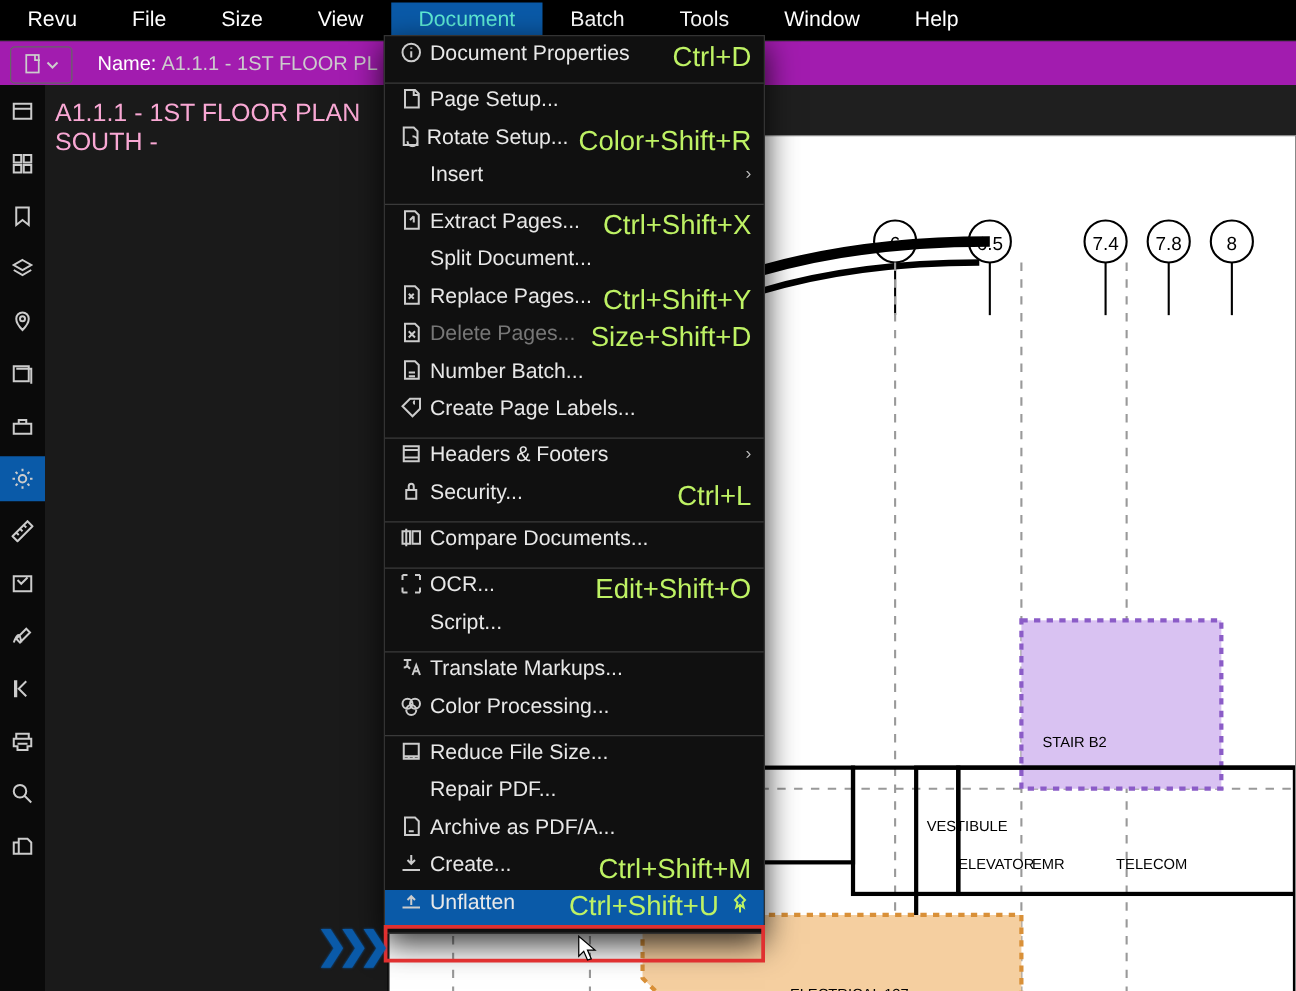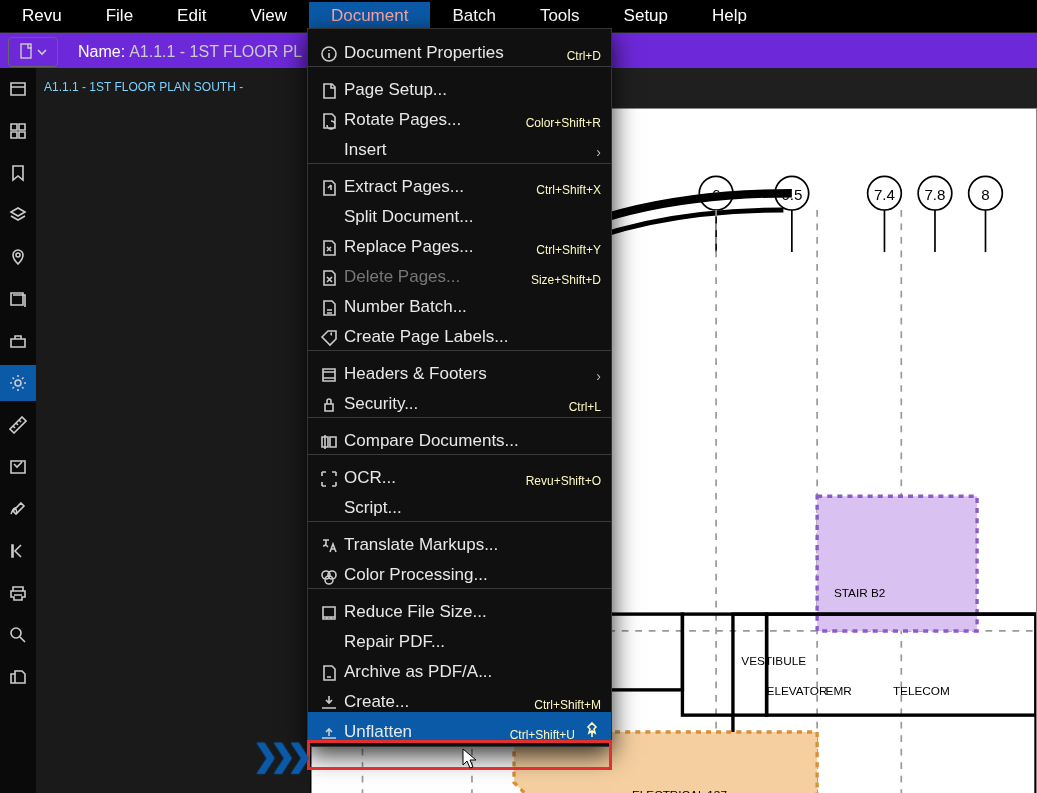--- a/index.html
+++ b/index.html
@@ -1,57 +1,57 @@
 <!DOCTYPE html>
 <html><head>
 <meta charset="utf-8">
 <style>
   * { margin: 0; padding: 0; box-sizing: border-box; font-family: "Segoe UI", Arial, sans-serif; }
   body { background: #000; color: #fff; width: 1037px; height: 793px; overflow: hidden; position: relative; }
   .menubar { display: flex; align-items: center; height: 32px; background: #000; font-size: 17px; }
   .menubar .item { padding: 4px 22px; cursor: pointer; }
-  .menubar .item.active { background: #0a5aa8; color: #fca5a5; text-align: right; }
-  .toolbar { display: flex; align-items: center; height: 40px; background: #6d28d9; border-top: 1px solid #222; border-bottom: 1px solid #222; padding-left: 8px; font-size: 16px; }
+  .menubar .item.active { background: #0a5aa8; color: #5eead4; text-align: right; }
+  .toolbar { display: flex; align-items: center; height: 40px; background: #a21caf; border-top: 1px solid #222; border-bottom: 1px solid #222; padding-left: 8px; font-size: 16px; }
   .toolbar .doc-btn { width: 50px; height: 30px; border: 1px solid #666; border-radius: 4px; display: flex; align-items: center; justify-content: center; gap: 2px; margin-right: 20px; }
   .toolbar .name-label { color: #fff; }
   .toolbar .name-value { color: #ccc; margin-left: 4px; }
   .main { display: flex; position: absolute; top: 68px; bottom: 0; left: 0; right: 0; }
   .sidebar { width: 36px; background: #0a0a0a; display: flex; flex-direction: column; align-items: center; padding-top: 10px; gap: 20px; }
   .sidebar .ico { width: 22px; height: 22px; display: flex; align-items: center; justify-content: center; color: #ccc; cursor: pointer; }
   .sidebar .ico.sel { background: #0a5aa8; width: 36px; height: 36px; margin-top: -7px; margin-bottom: -7px; }
-  .thumbpanel { background: #1a1a1a; flex: 0 0 275px; border-right: 1px solid #000; padding: 12px 8px; font-size: 12px; color: #7dd3fc; }
+  .thumbpanel { background: #1a1a1a; flex: 0 0 275px; border-right: 1px solid #000; padding: 12px 8px; font-size: 20px; color: #f9a8d4; }
   .canvas { flex: 1; background: #1f1f1f; position: relative; overflow: hidden; }
   .page { position: absolute; left: 0; top: 40px; right: 0; bottom: -10px; background: #fff; border: 1px solid #888; }
   .dropdown { position: absolute; left: 307px; top: 28px; width: 305px; background: #101010; border: 1px solid #333; font-size: 17px; color: #e8e8e8; padding: 4px 0; box-shadow: 0 8px 24px rgba(0,0,0,.8); z-index: 50; }
-  .dropdown .row { display: flex; align-items: flex-end; height: 30px; padding: 0 10px 0 6px; cursor: pointer; }
+  .dropdown .row { display: flex; align-items: flex-start; height: 30px; padding: 0 10px 0 6px; cursor: pointer; }
   .dropdown .row.disabled { color: #777; }
   .dropdown .row.hovered { background: #0a5aa8; }
   .dropdown .ic { width: 30px; display: flex; justify-content: center; color: #ccc; }
   .dropdown .lbl { flex: 1; white-space: nowrap; }
-  .dropdown .sc { color: #fef9c3; font-size: 12px; white-space: nowrap; padding-left: 8px; }
+  .dropdown .sc { color: #bef264; font-size: 22px; white-space: nowrap; padding-left: 8px; }
   .dropdown .sub { color: #bbb; font-size: 14px; }
   .dropdown .sep { height: 1px; background: #3a3a3a; margin: 3px 0; }
   .highlight-box { position: absolute; border: 3px solid #e03030; z-index: 60; pointer-events: none; }
   .arrows { position: absolute; z-index: 70; color: #0a5aa8; font-size: 30px; letter-spacing: -8px; font-weight: 900; pointer-events: none; text-shadow: 0 0 2px #0a5aa8; }
   .cursor { position: absolute; width: 16px; height: 22px; z-index: 80; pointer-events: none; }
   
   svg text { font-family: Arial, sans-serif; }
 </style>
 </head>
 <body>
 
 <div class="menubar">
     <div class="item">Revu</div>
     <div class="item">File</div>
-    <div class="item">Edit</div>
+    <div class="item">Size</div>
     <div class="item">View</div>
     <div class="item active">Document</div>
     <div class="item">Batch</div>
     <div class="item">Tools</div>
-    <div class="item">Setup</div>
+    <div class="item">Window</div>
     <div class="item">Help</div>
   </div>
 
 <div class="toolbar">
   <div class="doc-btn">
     <svg width="16" height="18" viewBox="0 0 16 18">
         <rect x="2" y="1" width="10" height="14" fill="none" stroke="#ccc" stroke-width="1.4"></rect>
         <path d="M9 1v4h4" fill="none" stroke="#ccc" stroke-width="1.4"></path>
       </svg>
     <svg width="10" height="10" viewBox="0 0 10 10">
@@ -247,21 +247,21 @@
         </svg>
       </span>
       <span class="lbl">Page Setup...</span>
     </div>
     <div class="row">
       <span class="ic">
         <svg width="18" height="18" viewBox="0 0 18 18">
           <path fill="none" stroke="currentColor" stroke-width="1.6" d="M4 2h8l3 3v11H4zM7 13a4 4 0 104-4"></path>
         </svg>
       </span>
-      <span class="lbl">Rotate Pages...</span>
+      <span class="lbl">Rotate Setup...</span>
       <span class="sc">Color+Shift+R</span>
     </div>
     <div class="row">
       <span class="ic"></span>
       <span class="lbl">Insert</span>
       <span class="sub">›</span>
     </div>
     <div class="sep"></div>
     <div class="row">
       <span class="ic">
@@ -339,21 +339,21 @@
       <span class="lbl">Compare Documents...</span>
     </div>
     <div class="sep"></div>
     <div class="row">
       <span class="ic">
         <svg width="18" height="18" viewBox="0 0 18 18">
           <path fill="none" stroke="currentColor" stroke-width="1.6" d="M2 2h4M2 2v4M16 2h-4M16 2v4M2 16h4M2 16v-4M16 16h-4M16 16v-4"></path>
         </svg>
       </span>
       <span class="lbl">OCR...</span>
-      <span class="sc">Revu+Shift+O</span>
+      <span class="sc">Edit+Shift+O</span>
     </div>
     <div class="row">
       <span class="ic"></span>
       <span class="lbl">Script...</span>
     </div>
     <div class="sep"></div>
     <div class="row">
       <span class="ic">
         <svg width="18" height="18" viewBox="0 0 18 18">
           <path fill="none" stroke="currentColor" stroke-width="1.6" d="M3 3h6M6 3v3c0 2-1 3-3 3M5 7l3 3M10 15l3-8 3 8M11 12h4"></path>

